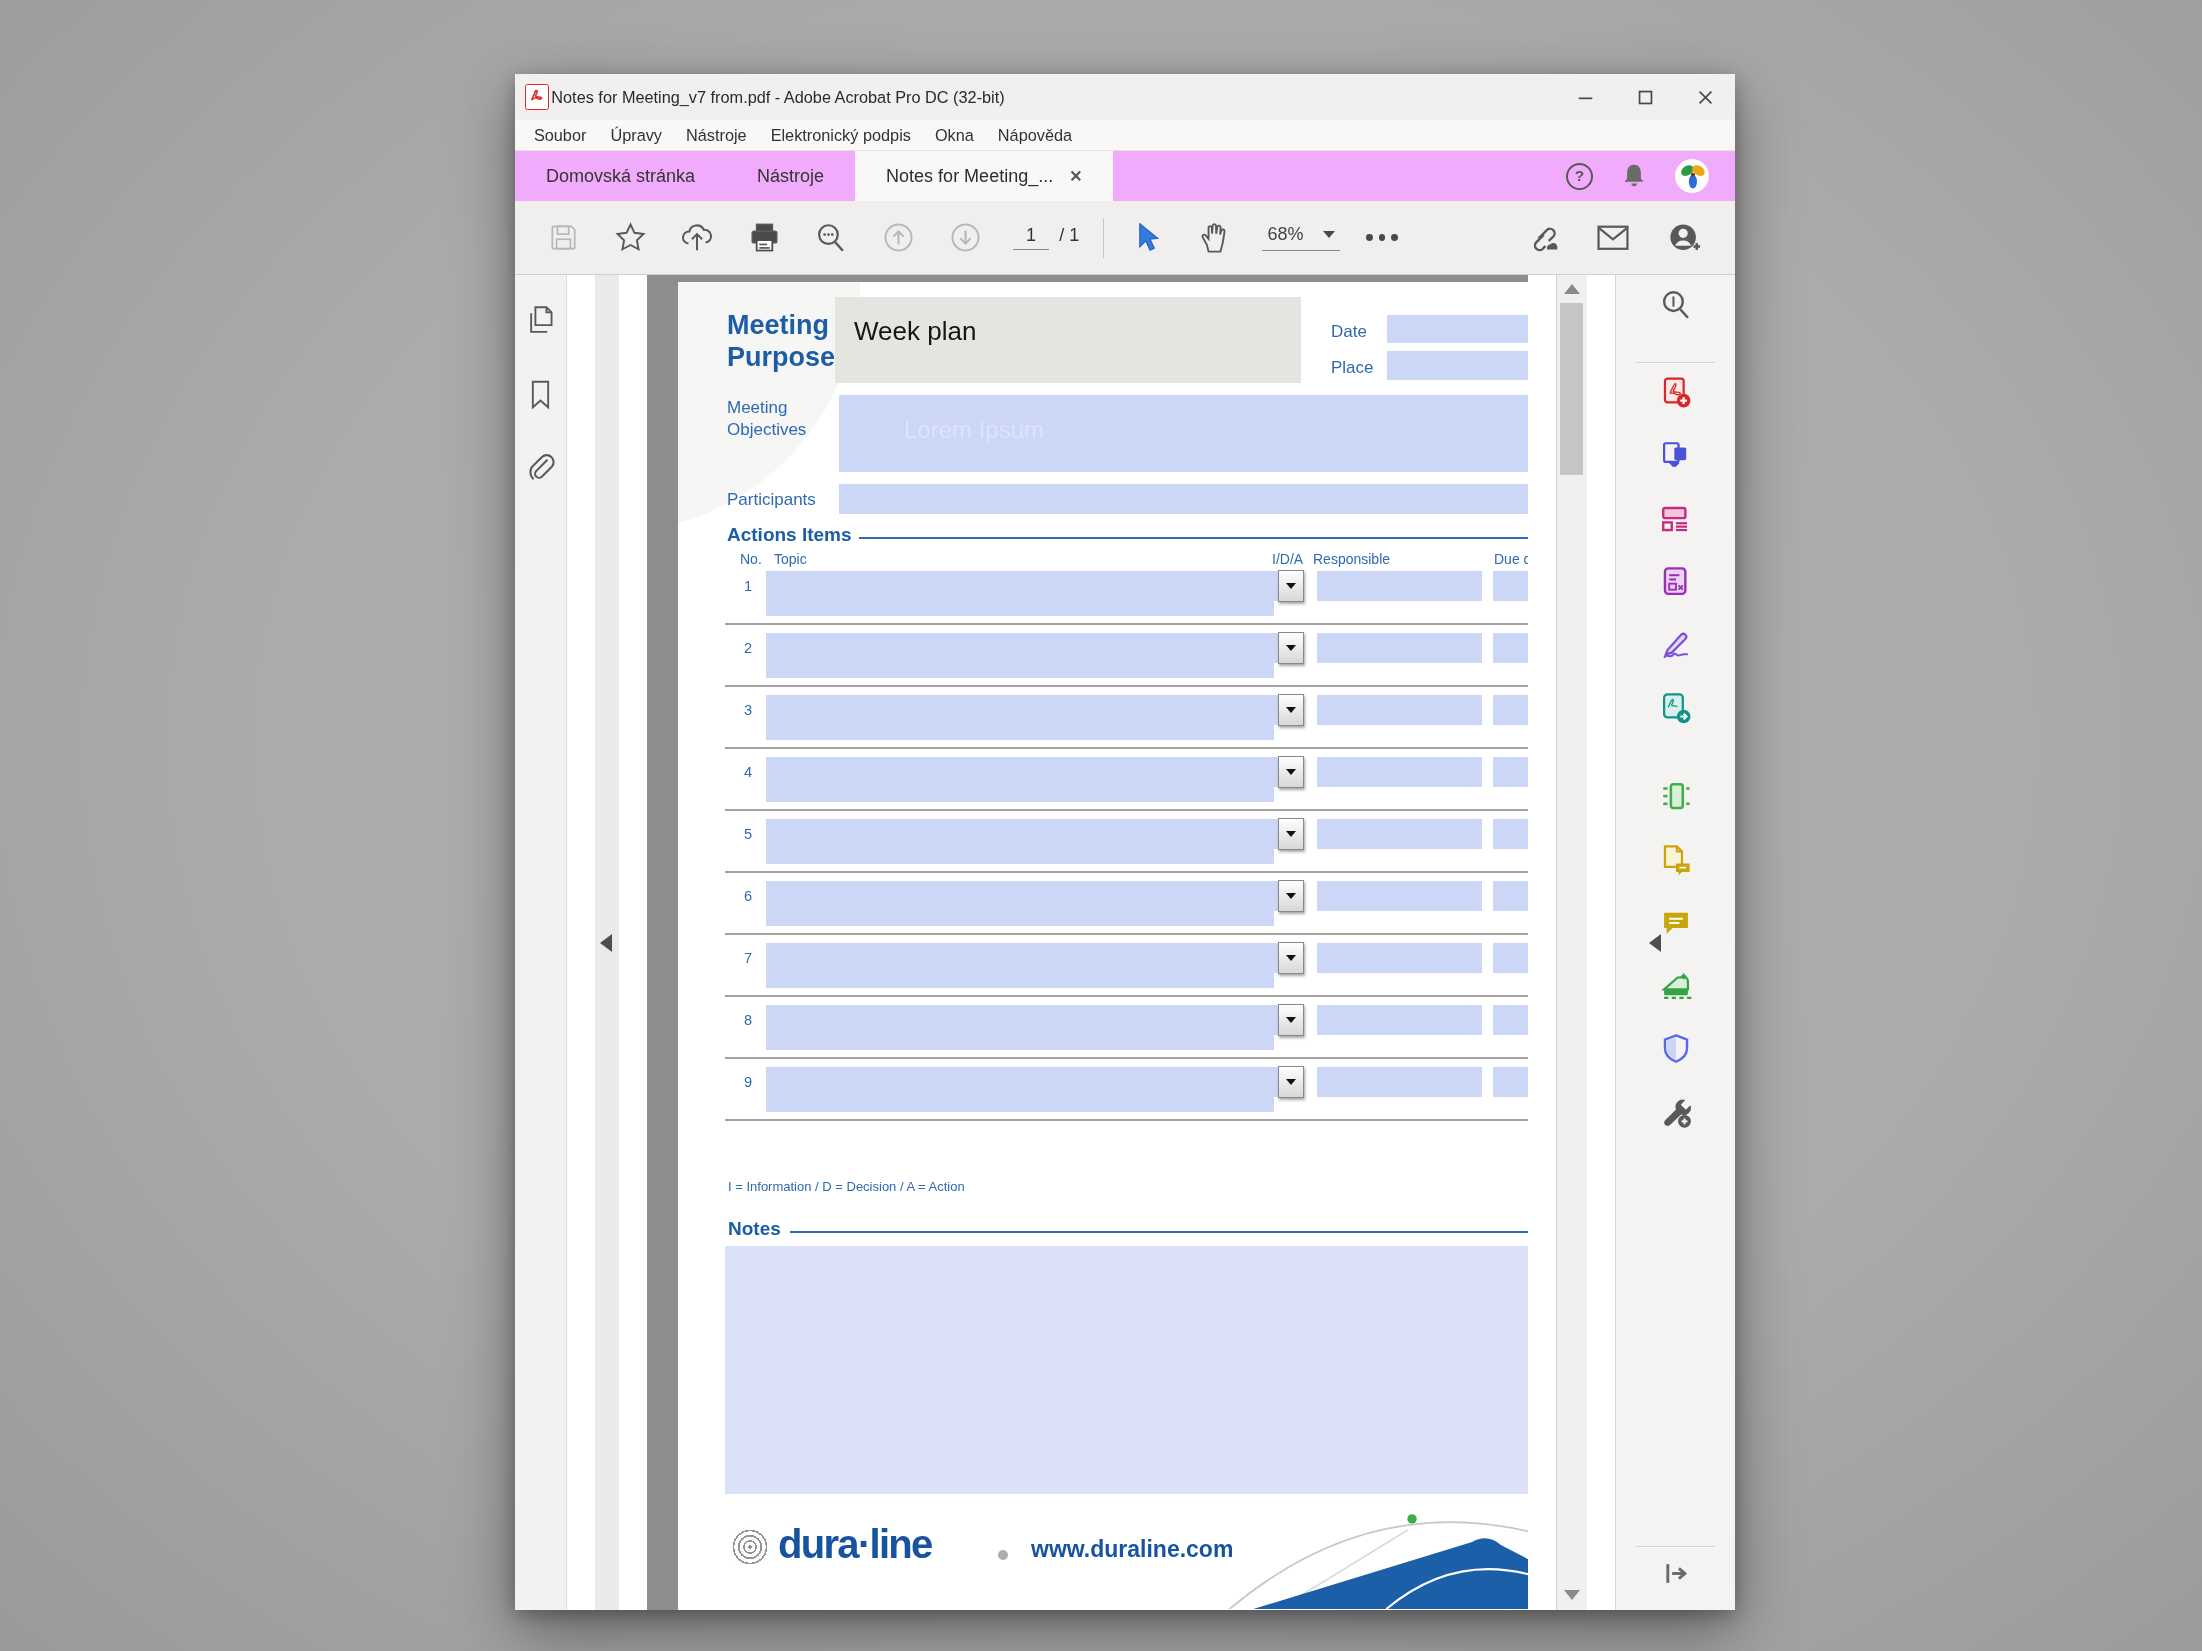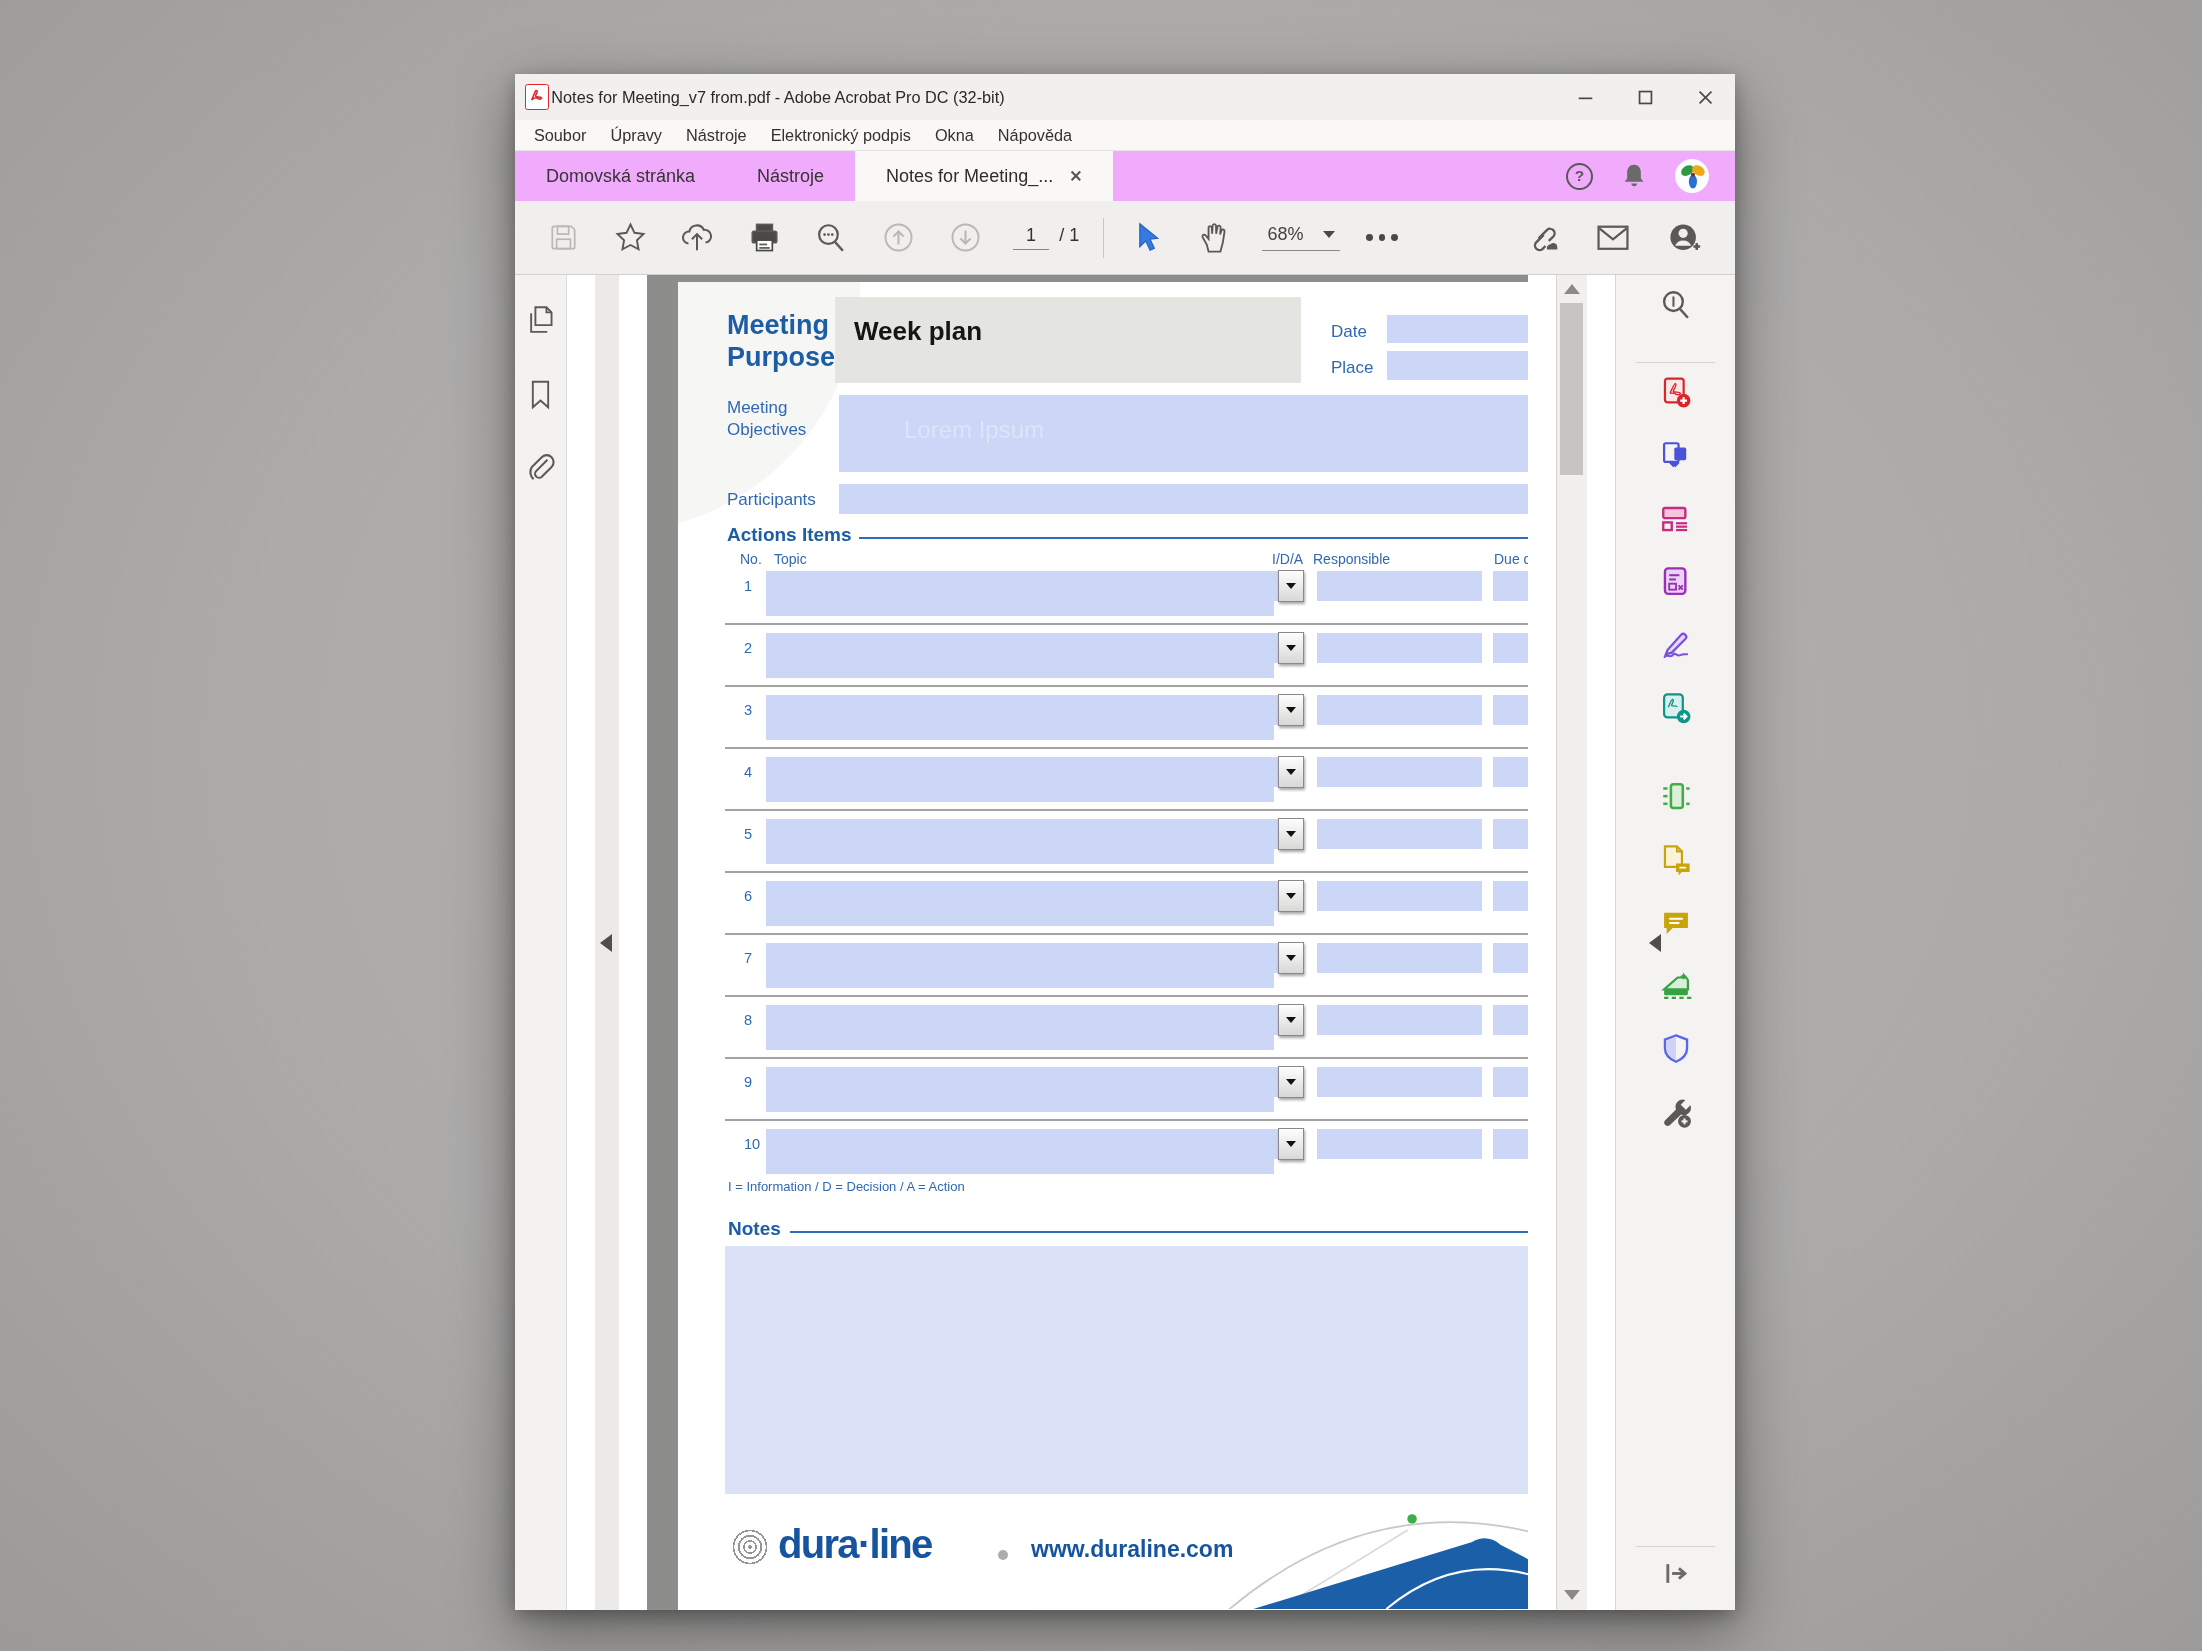--- a/index.html
+++ b/index.html
@@ -97,21 +97,21 @@
                  border-top:9.5px solid transparent; border-bottom:9.5px solid transparent;
                  border-right:12px solid #4f4e4d; }
 
   
   .deco-circle { position:absolute; left:-320px; top:-251px; width:502px; height:502px;
                  border-radius:50%; background:#f6f6f5; }
   .p-abs { position:absolute; }
   .lbl { color:#3069b2; font-size:17px; }
   .purpose { left:49px; top:27.5px; font-size:27px; font-weight:bold; color:#1d5da6; line-height:32px; }
   .graybox { left:157px; top:15.5px; width:466px; height:86px; background:#e4e4e1; }
-  .weekplan { left:176px; top:34px; font-size:26px; font-weight:bold; color:#151514; }
+  .weekplan { left:176px; top:34px; font-size:26px; font-weight:normal; color:#151514; }
   .field { background:#ccd6f6; position:absolute; }
   .lorem { color:#dde3fa; font-size:24px; }
   .sect-title { font-size:19px; font-weight:bold; color:#1d5da6; }
   .hline { position:absolute; height:2.6px; background:#2e6cb7; }
   .thead { font-size:14px; color:#3069b2; }
 
   .rows { position:absolute; left:0; top:289px; width:932px; }
   .arow { position:relative; height:62px; }
   .rno { position:absolute; left:66px; top:6.9px; font-size:14.6px; color:#3069b2; }
   .rtopic { position:absolute; left:88px; top:0; width:508px; height:45px; background:#ccd6f6; }
@@ -499,33 +499,20 @@
       <span class="combo-blue"></span>
       <span class="combo-btn">
                     <i></i>
                   </span>
     </div>
     <div class="rresp"></div>
     <div class="rdue"></div>
     <div class="rsep"></div>
   </div>
 
-  <div class="arow">
-    <span class="rno">10</span>
-    <div class="rtopic"></div>
-    <div class="rcombo">
-      <span class="combo-blue"></span>
-      <span class="combo-btn">
-                    <i></i>
-                  </span>
-    </div>
-    <div class="rresp"></div>
-    <div class="rdue"></div>
-
-  </div>
 </div>
 
           <div class="p-abs legend" style="left:50px; top:897px;">I = Information / D = Decision / A = Action</div>
 
           <div class="p-abs sect-title" style="left:50px; top:936px;">Notes</div>
           <div class="hline" style="left:112px; top:949px; width:798px;"></div>
           <div class="p-abs notesbox"></div>
 
           <div class="p-abs spiral"></div>
           <div class="p-abs brand">dura·line</div>

